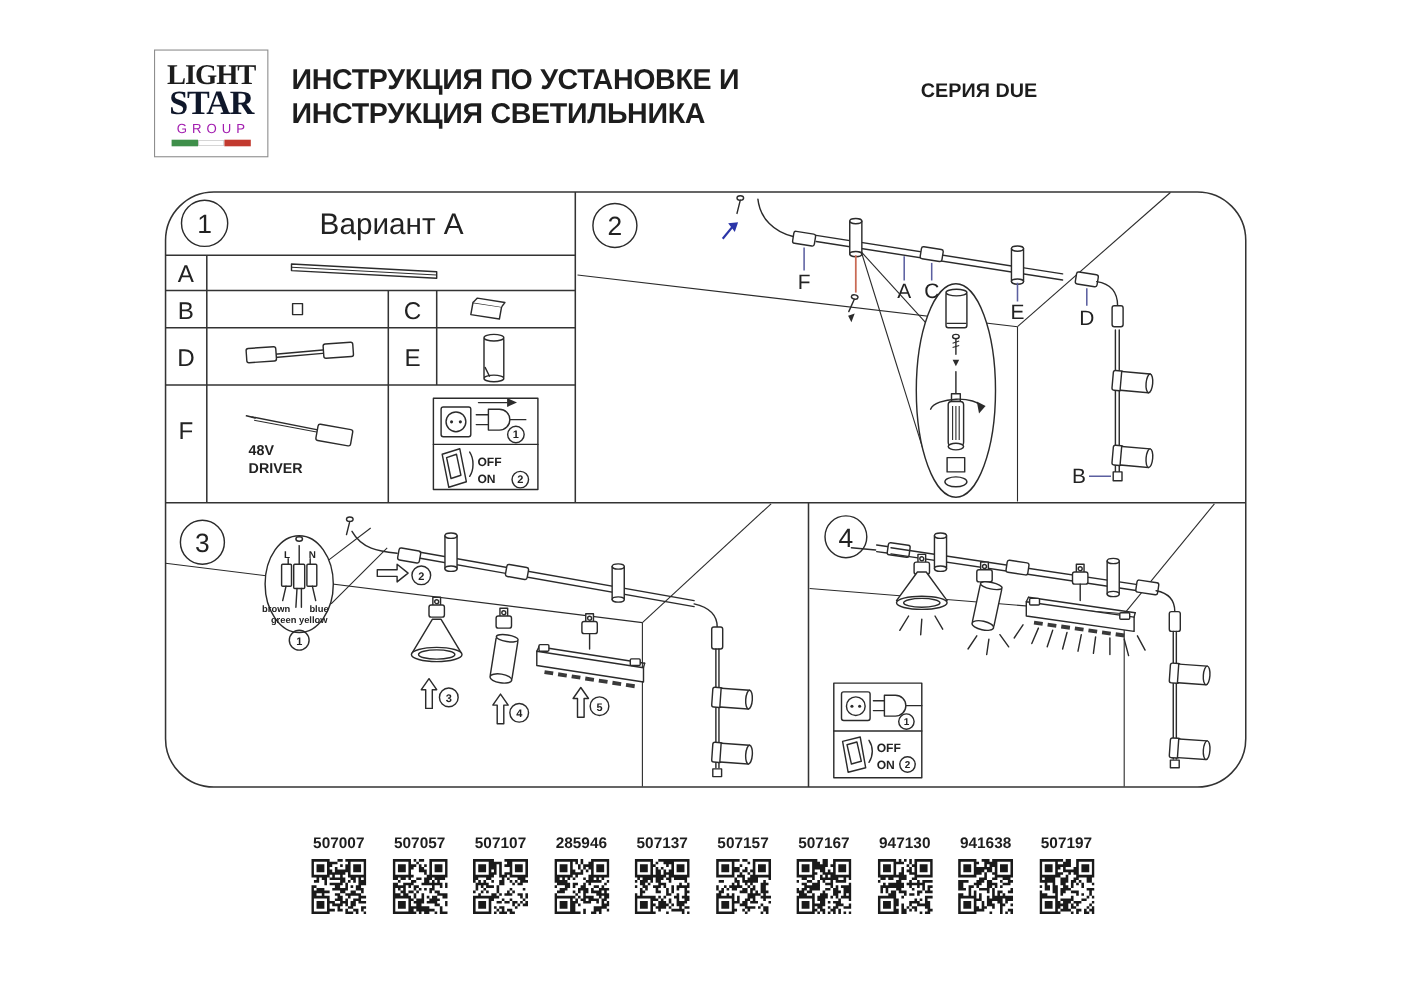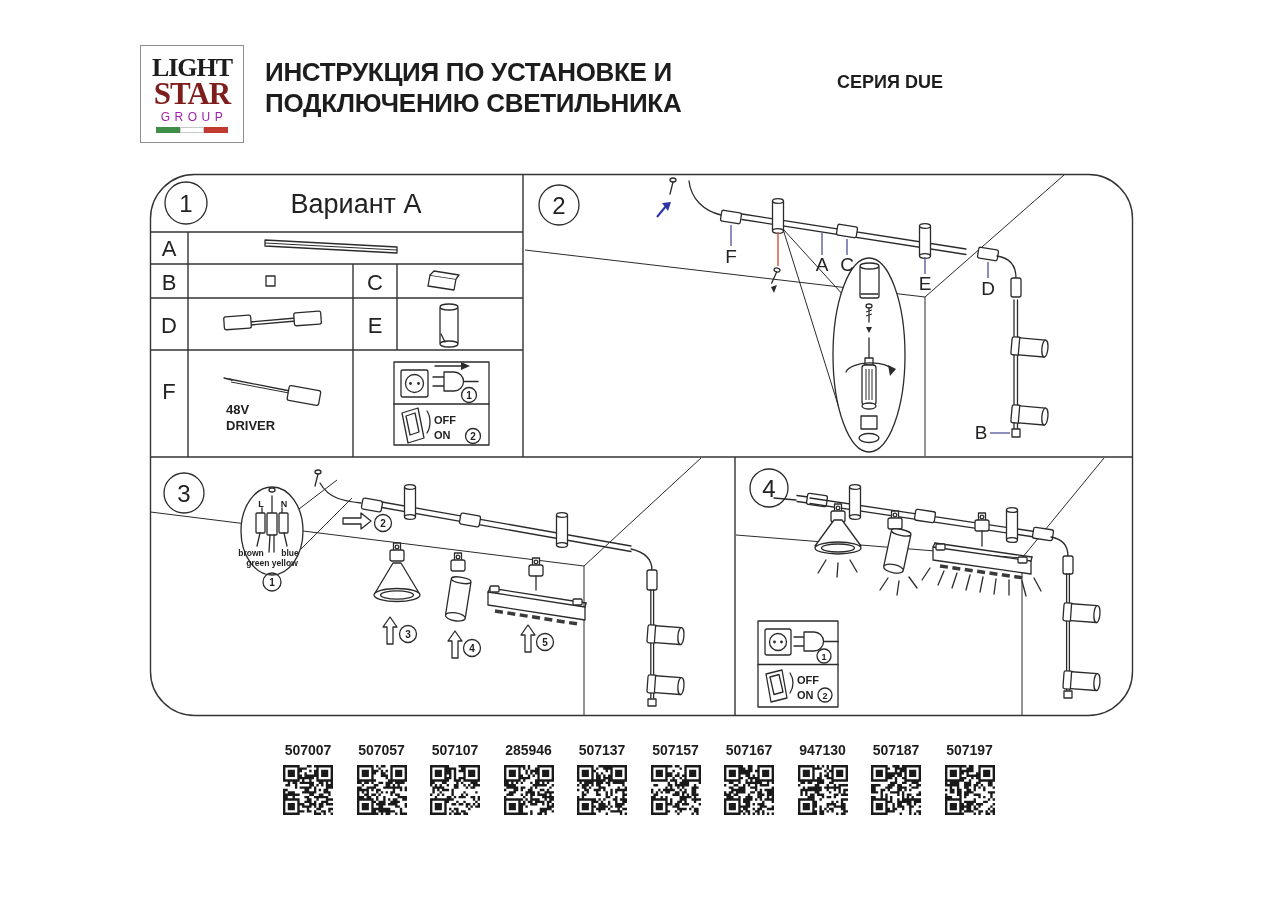--- a/index.html
+++ b/index.html
@@ -3,21 +3,21 @@
 <meta charset="utf-8">
 <style>
   html,body{margin:0;padding:0;background:#fff;}
   .page{position:relative;width:1229px;height:905px;background:#fff;overflow:hidden;
         font-family:"Liberation Sans",sans-serif;color:#1f1f1f;}
 
   
   .logo{position:absolute;left:140px;top:45px;width:104px;height:98px;
         border:1.5px solid #8e8e8e;background:#fff;text-align:center;box-sizing:border-box;padding-top:10px;}
   .logo-light{font-family:"Liberation Serif",serif;font-weight:bold;font-size:26px;line-height:24px;letter-spacing:-1px;color:#1c1c1c;}
-  .logo-star{font-family:"Liberation Serif",serif;font-weight:bold;font-size:31px;line-height:28px;letter-spacing:-1px;color:#7f1d1d;}
+  .logo-star{font-family:"Liberation Serif",serif;font-weight:bold;font-size:31px;line-height:28px;letter-spacing:-1px;color:#0f172a;}
   .logo-group{font-size:12px;letter-spacing:4.5px;color:#a21caf;margin-top:2px;margin-left:4px;}
   .logo-flag{display:flex;width:72px;height:6px;margin:3px auto 0;}
   .logo-flag span{flex:1;}
   .fg{background:#3f8f4a;} .fwh{background:#fff;box-shadow:inset 0 0 0 1px #c9c9c9;} .fr{background:#c23a2f;}
 
   .title{position:absolute;left:265px;top:57px;font-size:26px;font-weight:bold;line-height:31px;letter-spacing:-0.3px;color:#1d1d1d;}
   .series{position:absolute;left:770px;top:72px;width:240px;text-align:center;font-size:18px;font-weight:bold;color:#1d1d1d;}
   .articles{position:absolute;left:755px;top:93px;width:270px;text-align:center;font-size:21px;font-weight:bold;color:#1d1d1d;}
 
   
@@ -32,42 +32,42 @@
   .tbl{stroke:#333;stroke-width:1.4;}
   .red{stroke:#c96a55;stroke-width:1.6;}
   .blue{stroke:#2b35a8;stroke-width:2;}
   .bluef{fill:#2b35a8;stroke:none;}
   .leader{stroke:#5b5fa0;stroke-width:1.4;}
   .grille{fill:none;stroke:#3a3a3a;stroke-width:3.5;stroke-dasharray:8 4.5;}
   .dark{fill:#2b2b2b;stroke:none;}
 
   
   .qr-row{position:absolute;left:283px;top:742px;display:flex;gap:23.5px;}
-  .qr-item{width:50px;text-align:center;}
+  .qr-item{width:50px;text-align:center;margin-top:16px;}
   .qr-label{font-size:14px;font-weight:bold;color:#1d1d1d;margin-bottom:7px;white-space:nowrap;}
   .qr{width:50px;height:50px;display:block;}
 </style>
 </head>
 <body>
 
 <div class="page">
 
   <div class="logo">
     <div class="logo-light">LIGHT</div>
     <div class="logo-star">STAR</div>
     <div class="logo-group">GROUP</div>
     <div class="logo-flag">
         <span class="fg"></span>
         <span class="fwh"></span>
         <span class="fr"></span>
       </div>
   </div>
   <div class="title">
     <div>ИНСТРУКЦИЯ ПО УСТАНОВКЕ И</div>
-    <div>ПОДКЛЮЧЕНИЮ СВЕТИЛЬНИКА</div>
+    <div>ИНСТРУКЦИЯ СВЕТИЛЬНИКА</div>
   </div>
   <div class="series">СЕРИЯ DUE</div>
 
   <svg class="diagram" viewBox="148 172 987 546">
     <defs>
       <g id="post">
         <rect x="-5.5" y="-15" width="11" height="30" class="fw"></rect>
         <ellipse cx="0" cy="-15" rx="5.5" ry="2.4" class="fw"></ellipse>
         <ellipse cx="0" cy="15" rx="5.5" ry="2.4" class="fw"></ellipse>
       </g>
@@ -532,21 +532,21 @@
           <path d="M0 0h1v1h-1zM1 0h1v1h-1zM2 0h1v1h-1zM3 0h1v1h-1zM4 0h1v1h-1zM5 0h1v1h-1zM6 0h1v1h-1zM7 0h1v1h-1zM10 0h1v1h-1zM11 0h1v1h-1zM14 0h1v1h-1zM15 0h1v1h-1zM16 0h1v1h-1zM17 0h1v1h-1zM18 0h1v1h-1zM19 0h1v1h-1zM20 0h1v1h-1zM0 1h1v1h-1zM6 1h1v1h-1zM7 1h1v1h-1zM8 1h1v1h-1zM10 1h1v1h-1zM11 1h1v1h-1zM14 1h1v1h-1zM20 1h1v1h-1zM0 2h1v1h-1zM2 2h1v1h-1zM3 2h1v1h-1zM4 2h1v1h-1zM6 2h1v1h-1zM7 2h1v1h-1zM8 2h1v1h-1zM9 2h1v1h-1zM10 2h1v1h-1zM11 2h1v1h-1zM13 2h1v1h-1zM14 2h1v1h-1zM16 2h1v1h-1zM17 2h1v1h-1zM18 2h1v1h-1zM20 2h1v1h-1zM0 3h1v1h-1zM2 3h1v1h-1zM3 3h1v1h-1zM4 3h1v1h-1zM6 3h1v1h-1zM7 3h1v1h-1zM8 3h1v1h-1zM9 3h1v1h-1zM10 3h1v1h-1zM14 3h1v1h-1zM16 3h1v1h-1zM17 3h1v1h-1zM18 3h1v1h-1zM20 3h1v1h-1zM0 4h1v1h-1zM2 4h1v1h-1zM3 4h1v1h-1zM4 4h1v1h-1zM6 4h1v1h-1zM9 4h1v1h-1zM10 4h1v1h-1zM12 4h1v1h-1zM14 4h1v1h-1zM16 4h1v1h-1zM17 4h1v1h-1zM18 4h1v1h-1zM20 4h1v1h-1zM0 5h1v1h-1zM6 5h1v1h-1zM7 5h1v1h-1zM10 5h1v1h-1zM11 5h1v1h-1zM12 5h1v1h-1zM13 5h1v1h-1zM14 5h1v1h-1zM20 5h1v1h-1zM0 6h1v1h-1zM1 6h1v1h-1zM2 6h1v1h-1zM3 6h1v1h-1zM4 6h1v1h-1zM5 6h1v1h-1zM6 6h1v1h-1zM9 6h1v1h-1zM11 6h1v1h-1zM13 6h1v1h-1zM14 6h1v1h-1zM15 6h1v1h-1zM16 6h1v1h-1zM17 6h1v1h-1zM18 6h1v1h-1zM19 6h1v1h-1zM20 6h1v1h-1zM2 7h1v1h-1zM3 7h1v1h-1zM6 7h1v1h-1zM9 7h1v1h-1zM10 7h1v1h-1zM11 7h1v1h-1zM12 7h1v1h-1zM13 7h1v1h-1zM14 7h1v1h-1zM15 7h1v1h-1zM18 7h1v1h-1zM20 7h1v1h-1zM0 8h1v1h-1zM4 8h1v1h-1zM5 8h1v1h-1zM8 8h1v1h-1zM10 8h1v1h-1zM13 8h1v1h-1zM15 8h1v1h-1zM16 8h1v1h-1zM17 8h1v1h-1zM18 8h1v1h-1zM2 9h1v1h-1zM3 9h1v1h-1zM6 9h1v1h-1zM7 9h1v1h-1zM8 9h1v1h-1zM11 9h1v1h-1zM12 9h1v1h-1zM13 9h1v1h-1zM20 9h1v1h-1zM3 10h1v1h-1zM4 10h1v1h-1zM5 10h1v1h-1zM6 10h1v1h-1zM7 10h1v1h-1zM8 10h1v1h-1zM13 10h1v1h-1zM15 10h1v1h-1zM17 10h1v1h-1zM18 10h1v1h-1zM19 10h1v1h-1zM20 10h1v1h-1zM0 11h1v1h-1zM2 11h1v1h-1zM3 11h1v1h-1zM5 11h1v1h-1zM6 11h1v1h-1zM7 11h1v1h-1zM8 11h1v1h-1zM11 11h1v1h-1zM12 11h1v1h-1zM14 11h1v1h-1zM15 11h1v1h-1zM18 11h1v1h-1zM19 11h1v1h-1zM20 11h1v1h-1zM0 12h1v1h-1zM1 12h1v1h-1zM2 12h1v1h-1zM4 12h1v1h-1zM5 12h1v1h-1zM10 12h1v1h-1zM14 12h1v1h-1zM15 12h1v1h-1zM16 12h1v1h-1zM18 12h1v1h-1zM19 12h1v1h-1zM20 12h1v1h-1zM1 13h1v1h-1zM2 13h1v1h-1zM3 13h1v1h-1zM6 13h1v1h-1zM9 13h1v1h-1zM10 13h1v1h-1zM11 13h1v1h-1zM14 13h1v1h-1zM15 13h1v1h-1zM18 13h1v1h-1zM20 13h1v1h-1zM0 14h1v1h-1zM1 14h1v1h-1zM2 14h1v1h-1zM3 14h1v1h-1zM4 14h1v1h-1zM5 14h1v1h-1zM6 14h1v1h-1zM8 14h1v1h-1zM9 14h1v1h-1zM10 14h1v1h-1zM11 14h1v1h-1zM13 14h1v1h-1zM15 14h1v1h-1zM17 14h1v1h-1zM18 14h1v1h-1zM19 14h1v1h-1zM20 14h1v1h-1zM0 15h1v1h-1zM6 15h1v1h-1zM8 15h1v1h-1zM9 15h1v1h-1zM10 15h1v1h-1zM16 15h1v1h-1zM20 15h1v1h-1zM0 16h1v1h-1zM2 16h1v1h-1zM3 16h1v1h-1zM4 16h1v1h-1zM6 16h1v1h-1zM9 16h1v1h-1zM10 16h1v1h-1zM12 16h1v1h-1zM14 16h1v1h-1zM15 16h1v1h-1zM16 16h1v1h-1zM0 17h1v1h-1zM2 17h1v1h-1zM3 17h1v1h-1zM4 17h1v1h-1zM6 17h1v1h-1zM7 17h1v1h-1zM8 17h1v1h-1zM9 17h1v1h-1zM10 17h1v1h-1zM15 17h1v1h-1zM16 17h1v1h-1zM17 17h1v1h-1zM20 17h1v1h-1zM0 18h1v1h-1zM2 18h1v1h-1zM3 18h1v1h-1zM4 18h1v1h-1zM6 18h1v1h-1zM8 18h1v1h-1zM9 18h1v1h-1zM12 18h1v1h-1zM14 18h1v1h-1zM15 18h1v1h-1zM18 18h1v1h-1zM19 18h1v1h-1zM20 18h1v1h-1zM0 19h1v1h-1zM6 19h1v1h-1zM7 19h1v1h-1zM9 19h1v1h-1zM10 19h1v1h-1zM13 19h1v1h-1zM14 19h1v1h-1zM16 19h1v1h-1zM0 20h1v1h-1zM1 20h1v1h-1zM2 20h1v1h-1zM3 20h1v1h-1zM4 20h1v1h-1zM5 20h1v1h-1zM6 20h1v1h-1zM8 20h1v1h-1zM10 20h1v1h-1zM12 20h1v1h-1zM14 20h1v1h-1zM16 20h1v1h-1zM18 20h1v1h-1zM20 20h1v1h-1z" fill="#1a1a1a"></path>
         </svg>
     </div>
     <div class="qr-item">
       <div class="qr-label">947130</div>
       <svg class="qr" viewBox="0 0 21 21">
           <path d="M0 0h1v1h-1zM1 0h1v1h-1zM2 0h1v1h-1zM3 0h1v1h-1zM4 0h1v1h-1zM5 0h1v1h-1zM6 0h1v1h-1zM8 0h1v1h-1zM10 0h1v1h-1zM12 0h1v1h-1zM14 0h1v1h-1zM15 0h1v1h-1zM16 0h1v1h-1zM17 0h1v1h-1zM18 0h1v1h-1zM19 0h1v1h-1zM20 0h1v1h-1zM0 1h1v1h-1zM6 1h1v1h-1zM7 1h1v1h-1zM8 1h1v1h-1zM9 1h1v1h-1zM12 1h1v1h-1zM14 1h1v1h-1zM20 1h1v1h-1zM0 2h1v1h-1zM2 2h1v1h-1zM3 2h1v1h-1zM4 2h1v1h-1zM6 2h1v1h-1zM11 2h1v1h-1zM13 2h1v1h-1zM14 2h1v1h-1zM16 2h1v1h-1zM17 2h1v1h-1zM18 2h1v1h-1zM20 2h1v1h-1zM0 3h1v1h-1zM2 3h1v1h-1zM3 3h1v1h-1zM4 3h1v1h-1zM6 3h1v1h-1zM9 3h1v1h-1zM12 3h1v1h-1zM14 3h1v1h-1zM16 3h1v1h-1zM17 3h1v1h-1zM18 3h1v1h-1zM20 3h1v1h-1zM0 4h1v1h-1zM2 4h1v1h-1zM3 4h1v1h-1zM4 4h1v1h-1zM6 4h1v1h-1zM9 4h1v1h-1zM11 4h1v1h-1zM12 4h1v1h-1zM14 4h1v1h-1zM16 4h1v1h-1zM17 4h1v1h-1zM18 4h1v1h-1zM20 4h1v1h-1zM0 5h1v1h-1zM6 5h1v1h-1zM8 5h1v1h-1zM9 5h1v1h-1zM12 5h1v1h-1zM13 5h1v1h-1zM14 5h1v1h-1zM20 5h1v1h-1zM0 6h1v1h-1zM1 6h1v1h-1zM2 6h1v1h-1zM3 6h1v1h-1zM4 6h1v1h-1zM5 6h1v1h-1zM6 6h1v1h-1zM7 6h1v1h-1zM8 6h1v1h-1zM9 6h1v1h-1zM10 6h1v1h-1zM14 6h1v1h-1zM15 6h1v1h-1zM16 6h1v1h-1zM17 6h1v1h-1zM18 6h1v1h-1zM19 6h1v1h-1zM20 6h1v1h-1zM1 7h1v1h-1zM2 7h1v1h-1zM4 7h1v1h-1zM5 7h1v1h-1zM8 7h1v1h-1zM9 7h1v1h-1zM10 7h1v1h-1zM13 7h1v1h-1zM14 7h1v1h-1zM0 8h1v1h-1zM7 8h1v1h-1zM8 8h1v1h-1zM12 8h1v1h-1zM15 8h1v1h-1zM17 8h1v1h-1zM18 8h1v1h-1zM19 8h1v1h-1zM20 8h1v1h-1zM2 9h1v1h-1zM4 9h1v1h-1zM5 9h1v1h-1zM6 9h1v1h-1zM7 9h1v1h-1zM8 9h1v1h-1zM9 9h1v1h-1zM11 9h1v1h-1zM12 9h1v1h-1zM13 9h1v1h-1zM14 9h1v1h-1zM15 9h1v1h-1zM16 9h1v1h-1zM17 9h1v1h-1zM1 10h1v1h-1zM2 10h1v1h-1zM3 10h1v1h-1zM4 10h1v1h-1zM5 10h1v1h-1zM6 10h1v1h-1zM7 10h1v1h-1zM8 10h1v1h-1zM9 10h1v1h-1zM12 10h1v1h-1zM15 10h1v1h-1zM17 10h1v1h-1zM19 10h1v1h-1zM20 10h1v1h-1zM1 11h1v1h-1zM3 11h1v1h-1zM7 11h1v1h-1zM8 11h1v1h-1zM13 11h1v1h-1zM17 11h1v1h-1zM19 11h1v1h-1zM1 12h1v1h-1zM3 12h1v1h-1zM5 12h1v1h-1zM6 12h1v1h-1zM8 12h1v1h-1zM9 12h1v1h-1zM10 12h1v1h-1zM15 12h1v1h-1zM16 12h1v1h-1zM18 12h1v1h-1zM19 12h1v1h-1zM20 12h1v1h-1zM4 13h1v1h-1zM5 13h1v1h-1zM6 13h1v1h-1zM10 13h1v1h-1zM12 13h1v1h-1zM13 13h1v1h-1zM15 13h1v1h-1zM0 14h1v1h-1zM1 14h1v1h-1zM2 14h1v1h-1zM3 14h1v1h-1zM4 14h1v1h-1zM5 14h1v1h-1zM6 14h1v1h-1zM9 14h1v1h-1zM18 14h1v1h-1zM19 14h1v1h-1zM20 14h1v1h-1zM0 15h1v1h-1zM6 15h1v1h-1zM7 15h1v1h-1zM14 15h1v1h-1zM16 15h1v1h-1zM18 15h1v1h-1zM0 16h1v1h-1zM2 16h1v1h-1zM3 16h1v1h-1zM4 16h1v1h-1zM6 16h1v1h-1zM7 16h1v1h-1zM12 16h1v1h-1zM13 16h1v1h-1zM14 16h1v1h-1zM15 16h1v1h-1zM18 16h1v1h-1zM19 16h1v1h-1zM0 17h1v1h-1zM2 17h1v1h-1zM3 17h1v1h-1zM4 17h1v1h-1zM6 17h1v1h-1zM7 17h1v1h-1zM9 17h1v1h-1zM12 17h1v1h-1zM15 17h1v1h-1zM16 17h1v1h-1zM17 17h1v1h-1zM18 17h1v1h-1zM19 17h1v1h-1zM0 18h1v1h-1zM2 18h1v1h-1zM3 18h1v1h-1zM4 18h1v1h-1zM6 18h1v1h-1zM9 18h1v1h-1zM11 18h1v1h-1zM13 18h1v1h-1zM14 18h1v1h-1zM18 18h1v1h-1zM19 18h1v1h-1zM0 19h1v1h-1zM6 19h1v1h-1zM7 19h1v1h-1zM9 19h1v1h-1zM10 19h1v1h-1zM12 19h1v1h-1zM14 19h1v1h-1zM19 19h1v1h-1zM20 19h1v1h-1zM0 20h1v1h-1zM1 20h1v1h-1zM2 20h1v1h-1zM3 20h1v1h-1zM4 20h1v1h-1zM5 20h1v1h-1zM6 20h1v1h-1zM7 20h1v1h-1zM9 20h1v1h-1zM10 20h1v1h-1zM16 20h1v1h-1zM18 20h1v1h-1zM19 20h1v1h-1z" fill="#1a1a1a"></path>
         </svg>
     </div>
     <div class="qr-item">
-      <div class="qr-label">507187</div>
+      <div class="qr-label">941638</div>
       <svg class="qr" viewBox="0 0 21 21">
           <path d="M0 0h1v1h-1zM1 0h1v1h-1zM2 0h1v1h-1zM3 0h1v1h-1zM4 0h1v1h-1zM5 0h1v1h-1zM6 0h1v1h-1zM9 0h1v1h-1zM10 0h1v1h-1zM11 0h1v1h-1zM13 0h1v1h-1zM14 0h1v1h-1zM15 0h1v1h-1zM16 0h1v1h-1zM17 0h1v1h-1zM18 0h1v1h-1zM19 0h1v1h-1zM20 0h1v1h-1zM0 1h1v1h-1zM6 1h1v1h-1zM7 1h1v1h-1zM10 1h1v1h-1zM11 1h1v1h-1zM12 1h1v1h-1zM13 1h1v1h-1zM14 1h1v1h-1zM20 1h1v1h-1zM0 2h1v1h-1zM2 2h1v1h-1zM3 2h1v1h-1zM4 2h1v1h-1zM6 2h1v1h-1zM10 2h1v1h-1zM12 2h1v1h-1zM13 2h1v1h-1zM14 2h1v1h-1zM16 2h1v1h-1zM17 2h1v1h-1zM18 2h1v1h-1zM20 2h1v1h-1zM0 3h1v1h-1zM2 3h1v1h-1zM3 3h1v1h-1zM4 3h1v1h-1zM6 3h1v1h-1zM7 3h1v1h-1zM8 3h1v1h-1zM9 3h1v1h-1zM10 3h1v1h-1zM11 3h1v1h-1zM12 3h1v1h-1zM14 3h1v1h-1zM16 3h1v1h-1zM17 3h1v1h-1zM18 3h1v1h-1zM20 3h1v1h-1zM0 4h1v1h-1zM2 4h1v1h-1zM3 4h1v1h-1zM4 4h1v1h-1zM6 4h1v1h-1zM7 4h1v1h-1zM8 4h1v1h-1zM9 4h1v1h-1zM11 4h1v1h-1zM12 4h1v1h-1zM14 4h1v1h-1zM16 4h1v1h-1zM17 4h1v1h-1zM18 4h1v1h-1zM20 4h1v1h-1zM0 5h1v1h-1zM6 5h1v1h-1zM7 5h1v1h-1zM8 5h1v1h-1zM10 5h1v1h-1zM13 5h1v1h-1zM14 5h1v1h-1zM20 5h1v1h-1zM0 6h1v1h-1zM1 6h1v1h-1zM2 6h1v1h-1zM3 6h1v1h-1zM4 6h1v1h-1zM5 6h1v1h-1zM6 6h1v1h-1zM10 6h1v1h-1zM14 6h1v1h-1zM15 6h1v1h-1zM16 6h1v1h-1zM17 6h1v1h-1zM18 6h1v1h-1zM19 6h1v1h-1zM20 6h1v1h-1zM8 7h1v1h-1zM9 7h1v1h-1zM10 7h1v1h-1zM13 7h1v1h-1zM14 7h1v1h-1zM17 7h1v1h-1zM18 7h1v1h-1zM19 7h1v1h-1zM0 8h1v1h-1zM1 8h1v1h-1zM2 8h1v1h-1zM3 8h1v1h-1zM7 8h1v1h-1zM8 8h1v1h-1zM9 8h1v1h-1zM11 8h1v1h-1zM12 8h1v1h-1zM16 8h1v1h-1zM19 8h1v1h-1zM20 8h1v1h-1zM0 9h1v1h-1zM1 9h1v1h-1zM6 9h1v1h-1zM7 9h1v1h-1zM8 9h1v1h-1zM11 9h1v1h-1zM12 9h1v1h-1zM13 9h1v1h-1zM14 9h1v1h-1zM17 9h1v1h-1zM18 9h1v1h-1zM19 9h1v1h-1zM0 10h1v1h-1zM1 10h1v1h-1zM4 10h1v1h-1zM5 10h1v1h-1zM7 10h1v1h-1zM11 10h1v1h-1zM12 10h1v1h-1zM14 10h1v1h-1zM16 10h1v1h-1zM0 11h1v1h-1zM1 11h1v1h-1zM2 11h1v1h-1zM4 11h1v1h-1zM8 11h1v1h-1zM9 11h1v1h-1zM10 11h1v1h-1zM11 11h1v1h-1zM13 11h1v1h-1zM20 11h1v1h-1zM4 12h1v1h-1zM6 12h1v1h-1zM11 12h1v1h-1zM13 12h1v1h-1zM15 12h1v1h-1zM16 12h1v1h-1zM19 12h1v1h-1zM20 12h1v1h-1zM0 13h1v1h-1zM1 13h1v1h-1zM4 13h1v1h-1zM6 13h1v1h-1zM8 13h1v1h-1zM13 13h1v1h-1zM15 13h1v1h-1zM17 13h1v1h-1zM0 14h1v1h-1zM1 14h1v1h-1zM2 14h1v1h-1zM3 14h1v1h-1zM4 14h1v1h-1zM5 14h1v1h-1zM6 14h1v1h-1zM8 14h1v1h-1zM11 14h1v1h-1zM13 14h1v1h-1zM14 14h1v1h-1zM15 14h1v1h-1zM16 14h1v1h-1zM17 14h1v1h-1zM18 14h1v1h-1zM19 14h1v1h-1zM20 14h1v1h-1zM0 15h1v1h-1zM6 15h1v1h-1zM7 15h1v1h-1zM8 15h1v1h-1zM11 15h1v1h-1zM12 15h1v1h-1zM13 15h1v1h-1zM14 15h1v1h-1zM15 15h1v1h-1zM16 15h1v1h-1zM18 15h1v1h-1zM19 15h1v1h-1zM20 15h1v1h-1zM0 16h1v1h-1zM2 16h1v1h-1zM3 16h1v1h-1zM4 16h1v1h-1zM6 16h1v1h-1zM9 16h1v1h-1zM11 16h1v1h-1zM12 16h1v1h-1zM15 16h1v1h-1zM16 16h1v1h-1zM18 16h1v1h-1zM0 17h1v1h-1zM2 17h1v1h-1zM3 17h1v1h-1zM4 17h1v1h-1zM6 17h1v1h-1zM9 17h1v1h-1zM11 17h1v1h-1zM12 17h1v1h-1zM13 17h1v1h-1zM16 17h1v1h-1zM17 17h1v1h-1zM20 17h1v1h-1zM0 18h1v1h-1zM2 18h1v1h-1zM3 18h1v1h-1zM4 18h1v1h-1zM6 18h1v1h-1zM7 18h1v1h-1zM9 18h1v1h-1zM10 18h1v1h-1zM13 18h1v1h-1zM16 18h1v1h-1zM0 19h1v1h-1zM6 19h1v1h-1zM7 19h1v1h-1zM8 19h1v1h-1zM9 19h1v1h-1zM16 19h1v1h-1zM19 19h1v1h-1zM20 19h1v1h-1zM0 20h1v1h-1zM1 20h1v1h-1zM2 20h1v1h-1zM3 20h1v1h-1zM4 20h1v1h-1zM5 20h1v1h-1zM6 20h1v1h-1zM12 20h1v1h-1zM16 20h1v1h-1zM18 20h1v1h-1zM20 20h1v1h-1z" fill="#1a1a1a"></path>
         </svg>
     </div>
     <div class="qr-item">
       <div class="qr-label">507197</div>
       <svg class="qr" viewBox="0 0 21 21">
           <path d="M0 0h1v1h-1zM1 0h1v1h-1zM2 0h1v1h-1zM3 0h1v1h-1zM4 0h1v1h-1zM5 0h1v1h-1zM6 0h1v1h-1zM7 0h1v1h-1zM8 0h1v1h-1zM10 0h1v1h-1zM11 0h1v1h-1zM14 0h1v1h-1zM15 0h1v1h-1zM16 0h1v1h-1zM17 0h1v1h-1zM18 0h1v1h-1zM19 0h1v1h-1zM20 0h1v1h-1zM0 1h1v1h-1zM6 1h1v1h-1zM9 1h1v1h-1zM10 1h1v1h-1zM11 1h1v1h-1zM14 1h1v1h-1zM20 1h1v1h-1zM0 2h1v1h-1zM2 2h1v1h-1zM3 2h1v1h-1zM4 2h1v1h-1zM6 2h1v1h-1zM7 2h1v1h-1zM8 2h1v1h-1zM9 2h1v1h-1zM10 2h1v1h-1zM11 2h1v1h-1zM14 2h1v1h-1zM16 2h1v1h-1zM17 2h1v1h-1zM18 2h1v1h-1zM20 2h1v1h-1zM0 3h1v1h-1zM2 3h1v1h-1zM3 3h1v1h-1zM4 3h1v1h-1zM6 3h1v1h-1zM7 3h1v1h-1zM9 3h1v1h-1zM13 3h1v1h-1zM14 3h1v1h-1zM16 3h1v1h-1zM17 3h1v1h-1zM18 3h1v1h-1zM20 3h1v1h-1zM0 4h1v1h-1zM2 4h1v1h-1zM3 4h1v1h-1zM4 4h1v1h-1zM6 4h1v1h-1zM9 4h1v1h-1zM10 4h1v1h-1zM11 4h1v1h-1zM12 4h1v1h-1zM13 4h1v1h-1zM14 4h1v1h-1zM16 4h1v1h-1zM17 4h1v1h-1zM18 4h1v1h-1zM20 4h1v1h-1zM0 5h1v1h-1zM6 5h1v1h-1zM7 5h1v1h-1zM8 5h1v1h-1zM11 5h1v1h-1zM13 5h1v1h-1zM14 5h1v1h-1zM20 5h1v1h-1zM0 6h1v1h-1zM1 6h1v1h-1zM2 6h1v1h-1zM3 6h1v1h-1zM4 6h1v1h-1zM5 6h1v1h-1zM6 6h1v1h-1zM7 6h1v1h-1zM10 6h1v1h-1zM14 6h1v1h-1zM15 6h1v1h-1zM16 6h1v1h-1zM17 6h1v1h-1zM18 6h1v1h-1zM19 6h1v1h-1zM20 6h1v1h-1zM0 7h1v1h-1zM2 7h1v1h-1zM3 7h1v1h-1zM4 7h1v1h-1zM5 7h1v1h-1zM8 7h1v1h-1zM9 7h1v1h-1zM10 7h1v1h-1zM13 7h1v1h-1zM14 7h1v1h-1zM18 7h1v1h-1zM19 7h1v1h-1zM0 8h1v1h-1zM1 8h1v1h-1zM2 8h1v1h-1zM3 8h1v1h-1zM4 8h1v1h-1zM5 8h1v1h-1zM8 8h1v1h-1zM9 8h1v1h-1zM10 8h1v1h-1zM12 8h1v1h-1zM13 8h1v1h-1zM15 8h1v1h-1zM18 8h1v1h-1zM19 8h1v1h-1zM2 9h1v1h-1zM5 9h1v1h-1zM8 9h1v1h-1zM9 9h1v1h-1zM12 9h1v1h-1zM14 9h1v1h-1zM16 9h1v1h-1zM20 9h1v1h-1zM0 10h1v1h-1zM2 10h1v1h-1zM3 10h1v1h-1zM5 10h1v1h-1zM6 10h1v1h-1zM9 10h1v1h-1zM10 10h1v1h-1zM12 10h1v1h-1zM16 10h1v1h-1zM2 11h1v1h-1zM3 11h1v1h-1zM5 11h1v1h-1zM6 11h1v1h-1zM8 11h1v1h-1zM9 11h1v1h-1zM10 11h1v1h-1zM11 11h1v1h-1zM18 11h1v1h-1zM19 11h1v1h-1zM20 11h1v1h-1zM0 12h1v1h-1zM5 12h1v1h-1zM6 12h1v1h-1zM8 12h1v1h-1zM9 12h1v1h-1zM12 12h1v1h-1zM13 12h1v1h-1zM14 12h1v1h-1zM19 12h1v1h-1zM0 13h1v1h-1zM1 13h1v1h-1zM2 13h1v1h-1zM6 13h1v1h-1zM8 13h1v1h-1zM14 13h1v1h-1zM16 13h1v1h-1zM19 13h1v1h-1zM0 14h1v1h-1zM1 14h1v1h-1zM2 14h1v1h-1zM3 14h1v1h-1zM4 14h1v1h-1zM5 14h1v1h-1zM6 14h1v1h-1zM12 14h1v1h-1zM18 14h1v1h-1zM20 14h1v1h-1zM0 15h1v1h-1zM6 15h1v1h-1zM8 15h1v1h-1zM9 15h1v1h-1zM10 15h1v1h-1zM11 15h1v1h-1zM12 15h1v1h-1zM16 15h1v1h-1zM17 15h1v1h-1zM0 16h1v1h-1zM2 16h1v1h-1zM3 16h1v1h-1zM4 16h1v1h-1zM6 16h1v1h-1zM7 16h1v1h-1zM9 16h1v1h-1zM10 16h1v1h-1zM11 16h1v1h-1zM13 16h1v1h-1zM14 16h1v1h-1zM15 16h1v1h-1zM20 16h1v1h-1zM0 17h1v1h-1zM2 17h1v1h-1zM3 17h1v1h-1zM4 17h1v1h-1zM6 17h1v1h-1zM7 17h1v1h-1zM8 17h1v1h-1zM9 17h1v1h-1zM10 17h1v1h-1zM12 17h1v1h-1zM14 17h1v1h-1zM19 17h1v1h-1zM0 18h1v1h-1zM2 18h1v1h-1zM3 18h1v1h-1zM4 18h1v1h-1zM6 18h1v1h-1zM7 18h1v1h-1zM9 18h1v1h-1zM10 18h1v1h-1zM12 18h1v1h-1zM13 18h1v1h-1zM18 18h1v1h-1zM20 18h1v1h-1zM0 19h1v1h-1zM6 19h1v1h-1zM8 19h1v1h-1zM9 19h1v1h-1zM10 19h1v1h-1zM11 19h1v1h-1zM14 19h1v1h-1zM15 19h1v1h-1zM17 19h1v1h-1zM19 19h1v1h-1zM20 19h1v1h-1zM0 20h1v1h-1zM1 20h1v1h-1zM2 20h1v1h-1zM3 20h1v1h-1zM4 20h1v1h-1zM5 20h1v1h-1zM6 20h1v1h-1zM7 20h1v1h-1zM12 20h1v1h-1zM14 20h1v1h-1zM17 20h1v1h-1zM18 20h1v1h-1zM20 20h1v1h-1z" fill="#1a1a1a"></path>
         </svg>
     </div>

